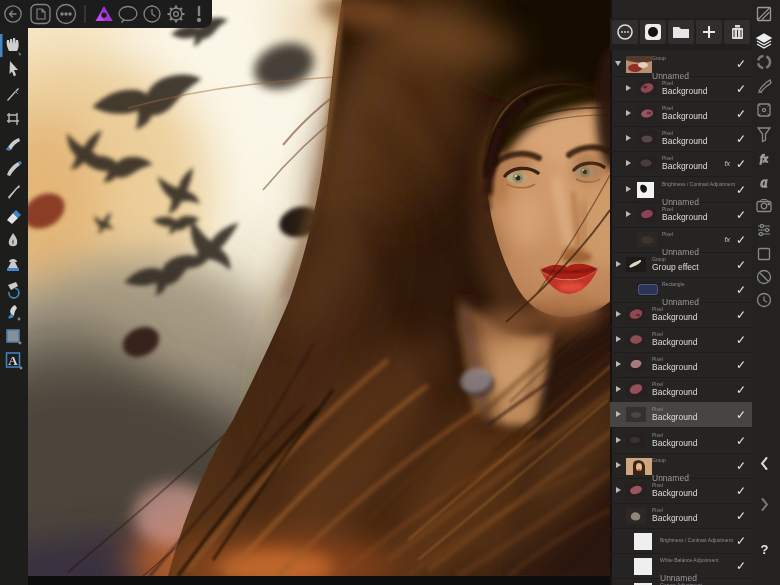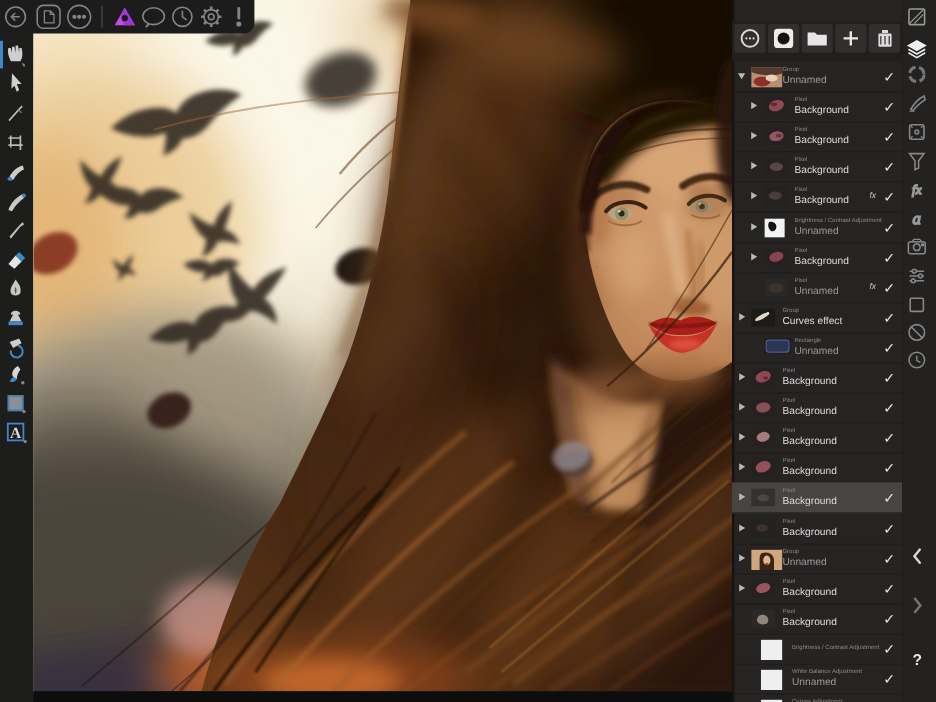--- a/index.html
+++ b/index.html
@@ -12,21 +12,21 @@
 
 #lhead{position:absolute;left:0;top:0;width:142px;height:17px;background:#232120;border-bottom:1px solid #1a1918;}
 #lhead .t{position:absolute;left:7px;top:3px;font-size:9px;color:#c9c9c9;letter-spacing:.2px;}
 #btnrow{position:absolute;left:0;top:18px;width:142px;height:33px;background:#211f1e;}
 #rows{position:absolute;left:0;top:51px;width:142px;height:534px;overflow:hidden;}
 .row{position:absolute;left:0;width:142px;height:25px;border-bottom:1px solid #1e1d1c;}
 .row .arw{position:absolute;top:9px;width:0;height:0;border-left:5px solid #b9b9b9;border-top:3.5px solid transparent;border-bottom:3.5px solid transparent;}
 .row .arwd{position:absolute;top:10px;width:0;height:0;border-top:5px solid #b9b9b9;border-left:3.5px solid transparent;border-right:3.5px solid transparent;}
 .row .typ{position:absolute;font-size:5px;color:#8b8b8b;white-space:nowrap;}
 .row .nam{position:absolute;font-size:8.5px;color:#dedede;white-space:nowrap;}
-.row .nam.dim{color:#9a9a9a;}
+.row .nam.dim{color:#9a9a9a;margin-top:10px;}
 .row .chk{position:absolute;right:6px;top:6px;font-size:12px;color:#e6e6e6;}
 .row .fx{position:absolute;right:22px;top:9px;font-size:7px;font-style:italic;color:#c9c9c9;}
 .row .th{position:absolute;top:5px;}
 .row.hl{background:#474441;}
 #pin{position:absolute;right:5px;top:2px;}
 </style></head>
 <body>
 <div id="root">
 <div id="leftbar"><svg width="28" height="585" viewBox="0 0 28 585">
 <rect x="0" y="34" width="2.5" height="23" fill="#3f87c6"></rect>
@@ -400,21 +400,21 @@
           <span class="chk">✓</span>
         </div>
 <div class="row" style="top:201px">
           <span class="arw" style="left:6px"></span>
           <span class="th" style="left:16px"><svg width="20" height="15">
               <rect width="20" height="15" fill="#1d1a18"></rect>
               <ellipse cx="9" cy="7" rx="6.5" ry="1.8" fill="#e8e0cc" opacity="0.95" transform="rotate(-28 9 7)"></ellipse>
               <circle cx="14" cy="4" r="1" fill="#efe8d0"></circle>
             </svg></span>
           <span class="typ" style="left:42px;top:4px">Group</span>
-          <span class="nam" style="left:42px;top:10px">Curves effect</span>
+          <span class="nam" style="left:42px;top:10px">Group effect</span>
           <span class="chk">✓</span>
         </div>
 <div class="row" style="top:226px">
           <span class="th" style="left:27px"><svg width="22" height="13">
               <rect width="22" height="13" fill="#1f1d1c"></rect>
               <rect x="1.5" y="1.5" width="19" height="10" rx="2" fill="#2c3557" stroke="#4d5d85" stroke-width="1"></rect>
             </svg></span>
           <span class="typ" style="left:52px;top:4px">Rectangle</span>
           <span class="nam dim" style="left:52px;top:10px">Unnamed</span>
           <span class="chk">✓</span>

